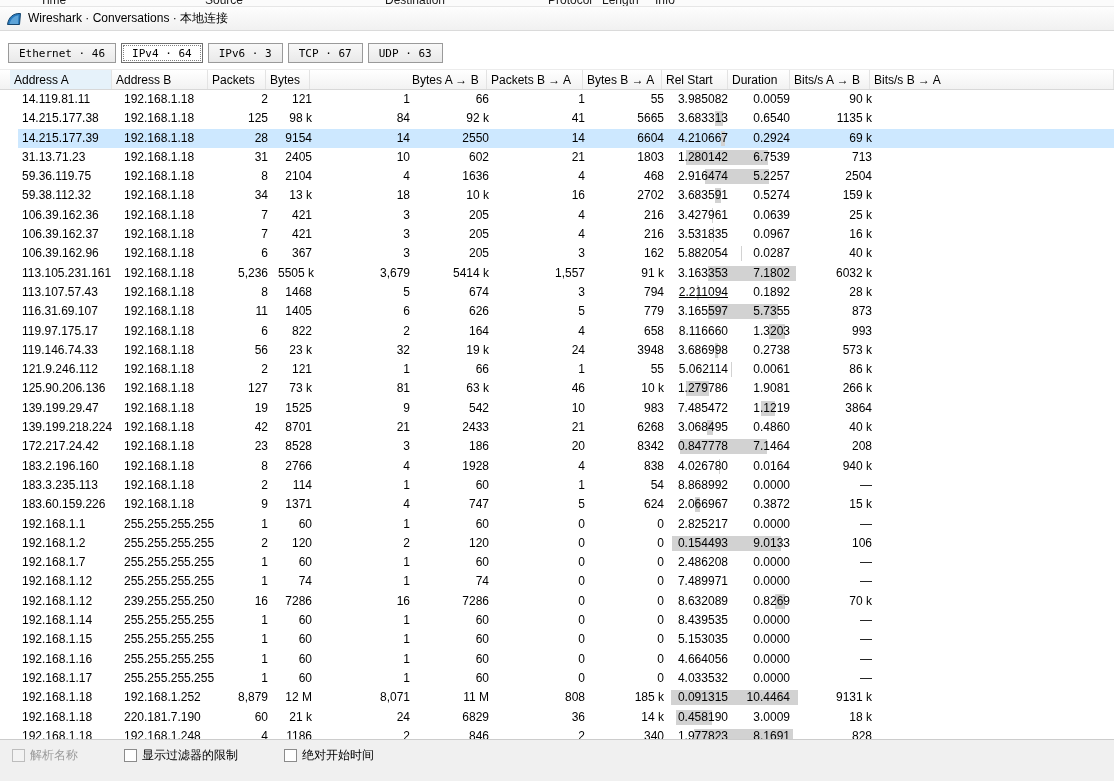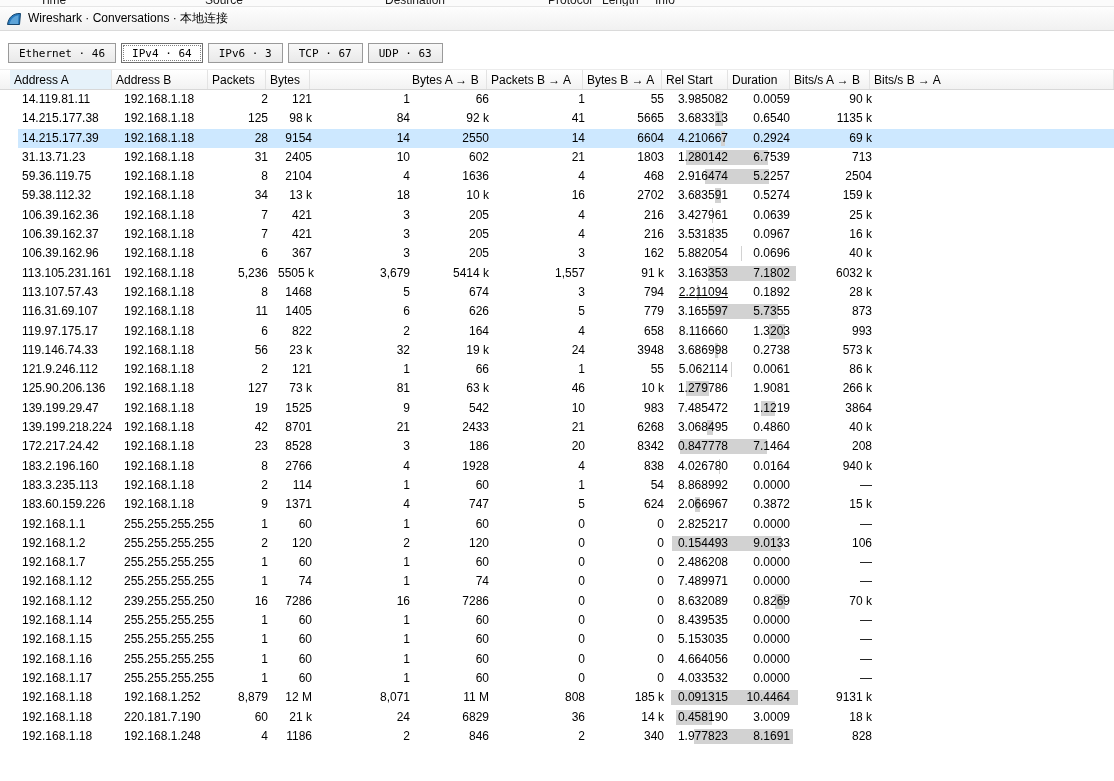--- a/index.html
+++ b/index.html
@@ -233,21 +233,21 @@
           <div class="td" style="width: 96px;">192.168.1.18</div>
           <div class="td num" style="width: 58px;">6</div>
           <div class="td num" style="width: 44px;">367</div>
           <div class="td num" style="width: 98px;">3</div>
           <div class="td num" style="width: 79px;">205</div>
           <div class="td num" style="width: 96px;">3</div>
           <div class="td num" style="width: 79px;">162</div>
           <div class="timeline" style="width: 128px;">
             <div class="bar" style="left: 71.4484px; width: 0.488303px;"></div>
             <span class="tval" style="width: 66px;">5.882054</span>
-            <span class="tval" style="width: 62px;">0.0696</span>
+            <span class="tval" style="width: 62px;">0.0287</span>
           </div>
           <div class="td num" style="width: 80px;">40 k</div>
           <div class="td num" style="width: 244px;"></div>
         </div>
         <div class="tr">
           <div class="td" style="width: 102px;">113.105.231.161</div>
           <div class="td" style="width: 96px;">192.168.1.18</div>
           <div class="td num" style="width: 58px;">5,236</div>
           <div class="td num" style="width: 44px;">5505 k</div>
           <div class="td num" style="width: 98px;">3,679</div>
@@ -665,15 +665,29 @@
           <div class="timeline" style="width: 128px;">
             <div class="bar" style="left: 24.0243px; width: 99.2288px;"></div>
             <span class="tval" style="width: 66px;">1.977823</span>
             <span class="tval" style="width: 62px;">8.1691</span>
           </div>
           <div class="td num" style="width: 80px;">828</div>
           <div class="td num" style="width: 244px;"></div>
         </div>
       </div>
 
+    <div class="footer" id="footer">
+        <label class="cbitem disabled">
+          <span class="cbbox"></span>
+          <span>解析名称</span>
+        </label>
+        <label class="cbitem">
+          <span class="cbbox"></span>
+          <span>显示过滤器的限制</span>
+        </label>
+        <label class="cbitem">
+          <span class="cbbox"></span>
+          <span>绝对开始时间</span>
+        </label>
+      </div>
 
   </div>
 </div>
 
 </body></html>

